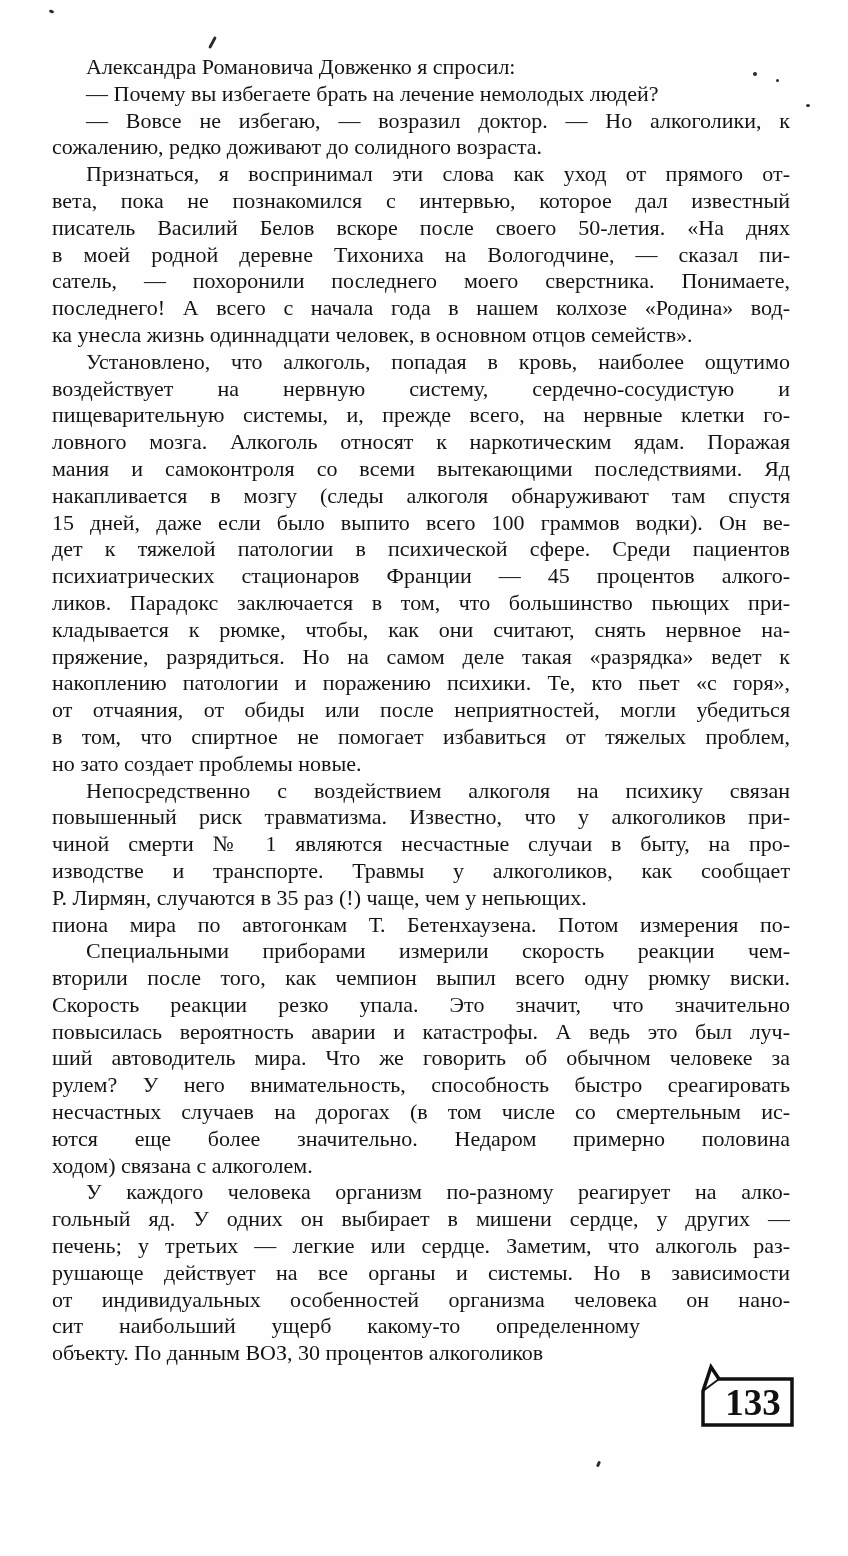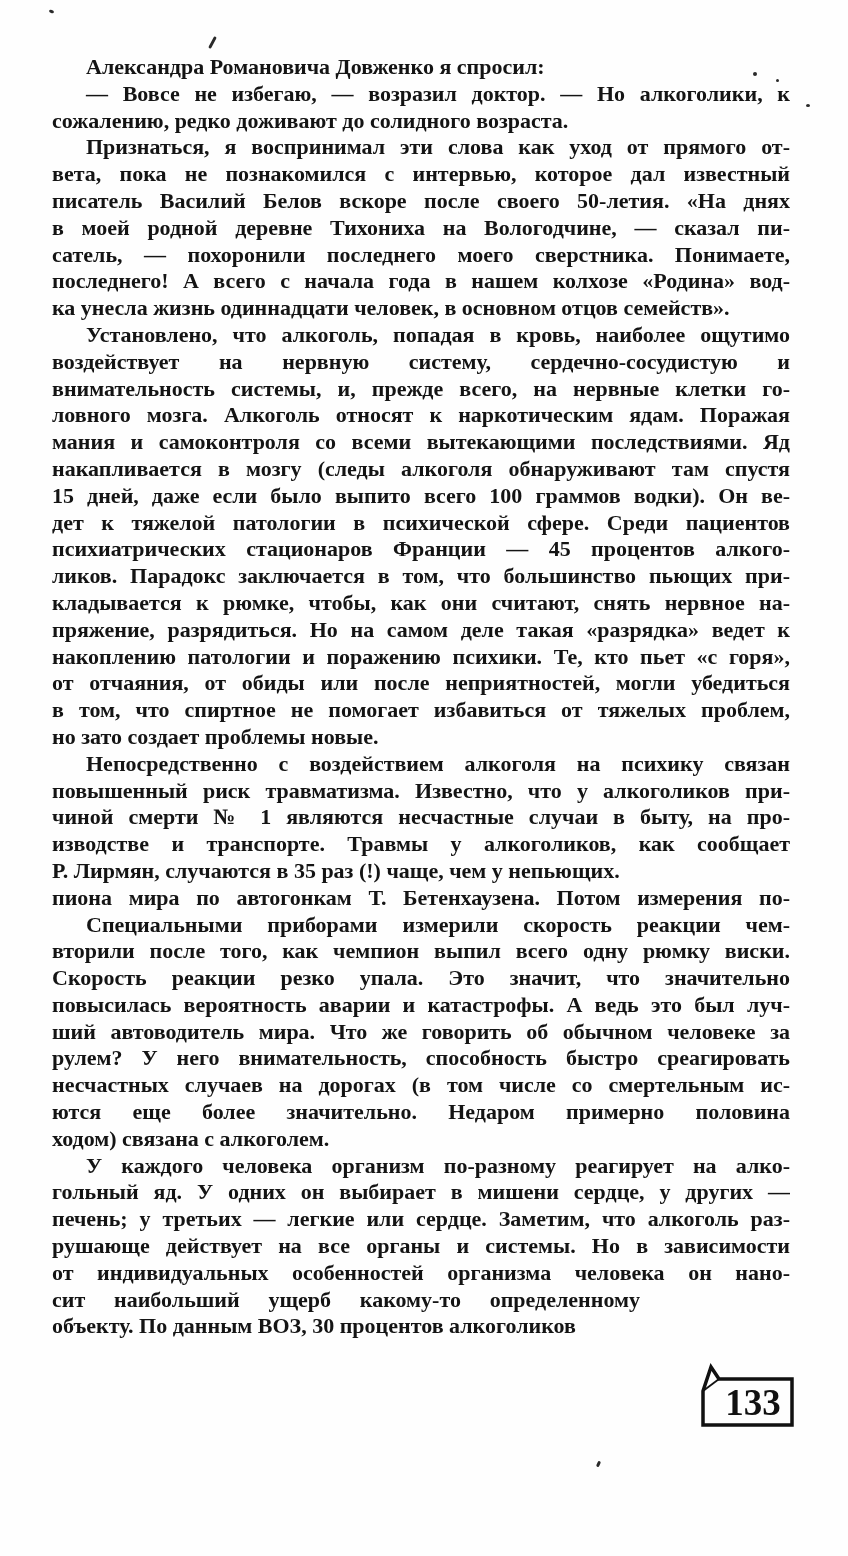--- a/index.html
+++ b/index.html
@@ -15,21 +15,21 @@
     overflow: hidden;
     font-family: "Liberation Serif", serif;
     color: #141414;
   }
   .text-block {
     position: absolute;
     left: 52px;
     top: 54px;
     width: 738px;
     font-size: 22px;
-    font-weight: bold;
+    font-weight: normal;
     line-height: 26.8px;
     -webkit-font-smoothing: antialiased;
   }
   .para { margin: 0; }
   .line {
     height: 26.8px;
     overflow: hidden;
     text-align: justify;
     text-align-last: justify;
     text-justify: inter-word;
@@ -77,36 +77,39 @@
 </head>
 <body>
 
 <div class="page">
 
   <div class="text-block">
       <div class="para">
         <div class="line first last">Александра Романовича Довженко я спросил:</div>
       </div>
       <div class="para">
+        <div class="line first last">— Почему вы избегаете брать на лечение немолодых людей?</div>
+      </div>
+      <div class="para">
         <div class="line first">— Вовсе не избегаю, — возразил доктор. — Но алкоголики, к</div>
         <div class="line last">сожалению, редко доживают до солидного возраста.</div>
       </div>
       <div class="para">
         <div class="line first">Признаться, я воспринимал эти слова как уход от прямого от-</div>
         <div class="line">вета, пока не познакомился с интервью, которое дал известный</div>
         <div class="line">писатель Василий Белов вскоре после своего 50-летия. «На днях</div>
         <div class="line">в моей родной деревне Тихониха на Вологодчине, — сказал пи-</div>
         <div class="line">сатель, — похоронили последнего моего сверстника. Понимаете,</div>
         <div class="line">последнего! А всего с начала года в нашем колхозе «Родина» вод-</div>
         <div class="line last">ка унесла жизнь одиннадцати человек, в основном отцов семейств».</div>
       </div>
       <div class="para">
         <div class="line first">Установлено, что алкоголь, попадая в кровь, наиболее ощутимо</div>
         <div class="line">воздействует на нервную систему, сердечно-сосудистую и</div>
-        <div class="line">внимательность системы, и, прежде всего, на нервные клетки го-</div>
+        <div class="line">пищеварительную системы, и, прежде всего, на нервные клетки го-</div>
         <div class="line">ловного мозга. Алкоголь относят к наркотическим ядам. Поражая</div>
         <div class="line">мания и самоконтроля со всеми вытекающими последствиями. Яд</div>
         <div class="line">накапливается в мозгу (следы алкоголя обнаруживают там спустя</div>
         <div class="line">15 дней, даже если было выпито всего 100 граммов водки). Он ве-</div>
         <div class="line">дет к тяжелой патологии в психической сфере. Среди пациентов</div>
         <div class="line">психиатрических стационаров Франции — 45 процентов алкого-</div>
         <div class="line">ликов. Парадокс заключается в том, что большинство пьющих при-</div>
         <div class="line">кладывается к рюмке, чтобы, как они считают, снять нервное на-</div>
         <div class="line">пряжение, разрядиться. Но на самом деле такая «разрядка» ведет к</div>
         <div class="line">накоплению патологии и поражению психики. Те, кто пьет «с горя»,</div>

